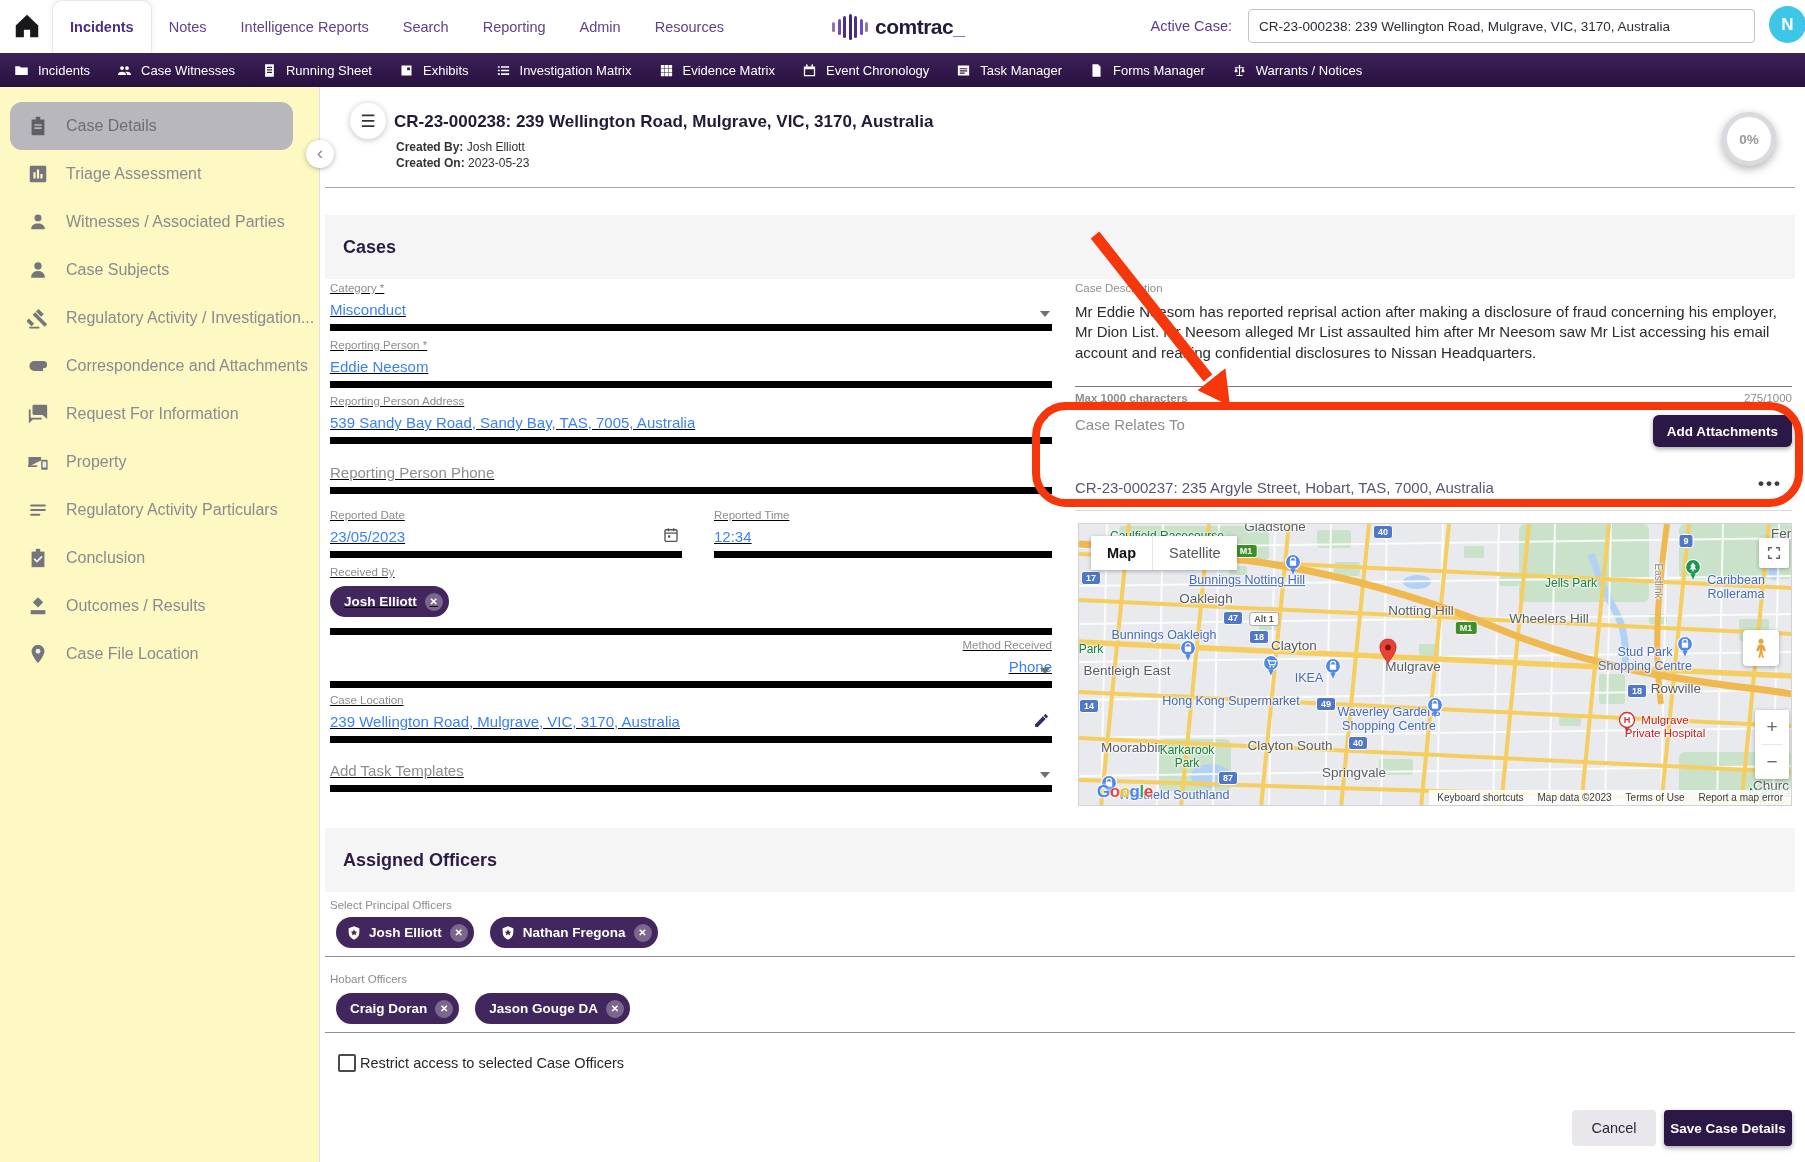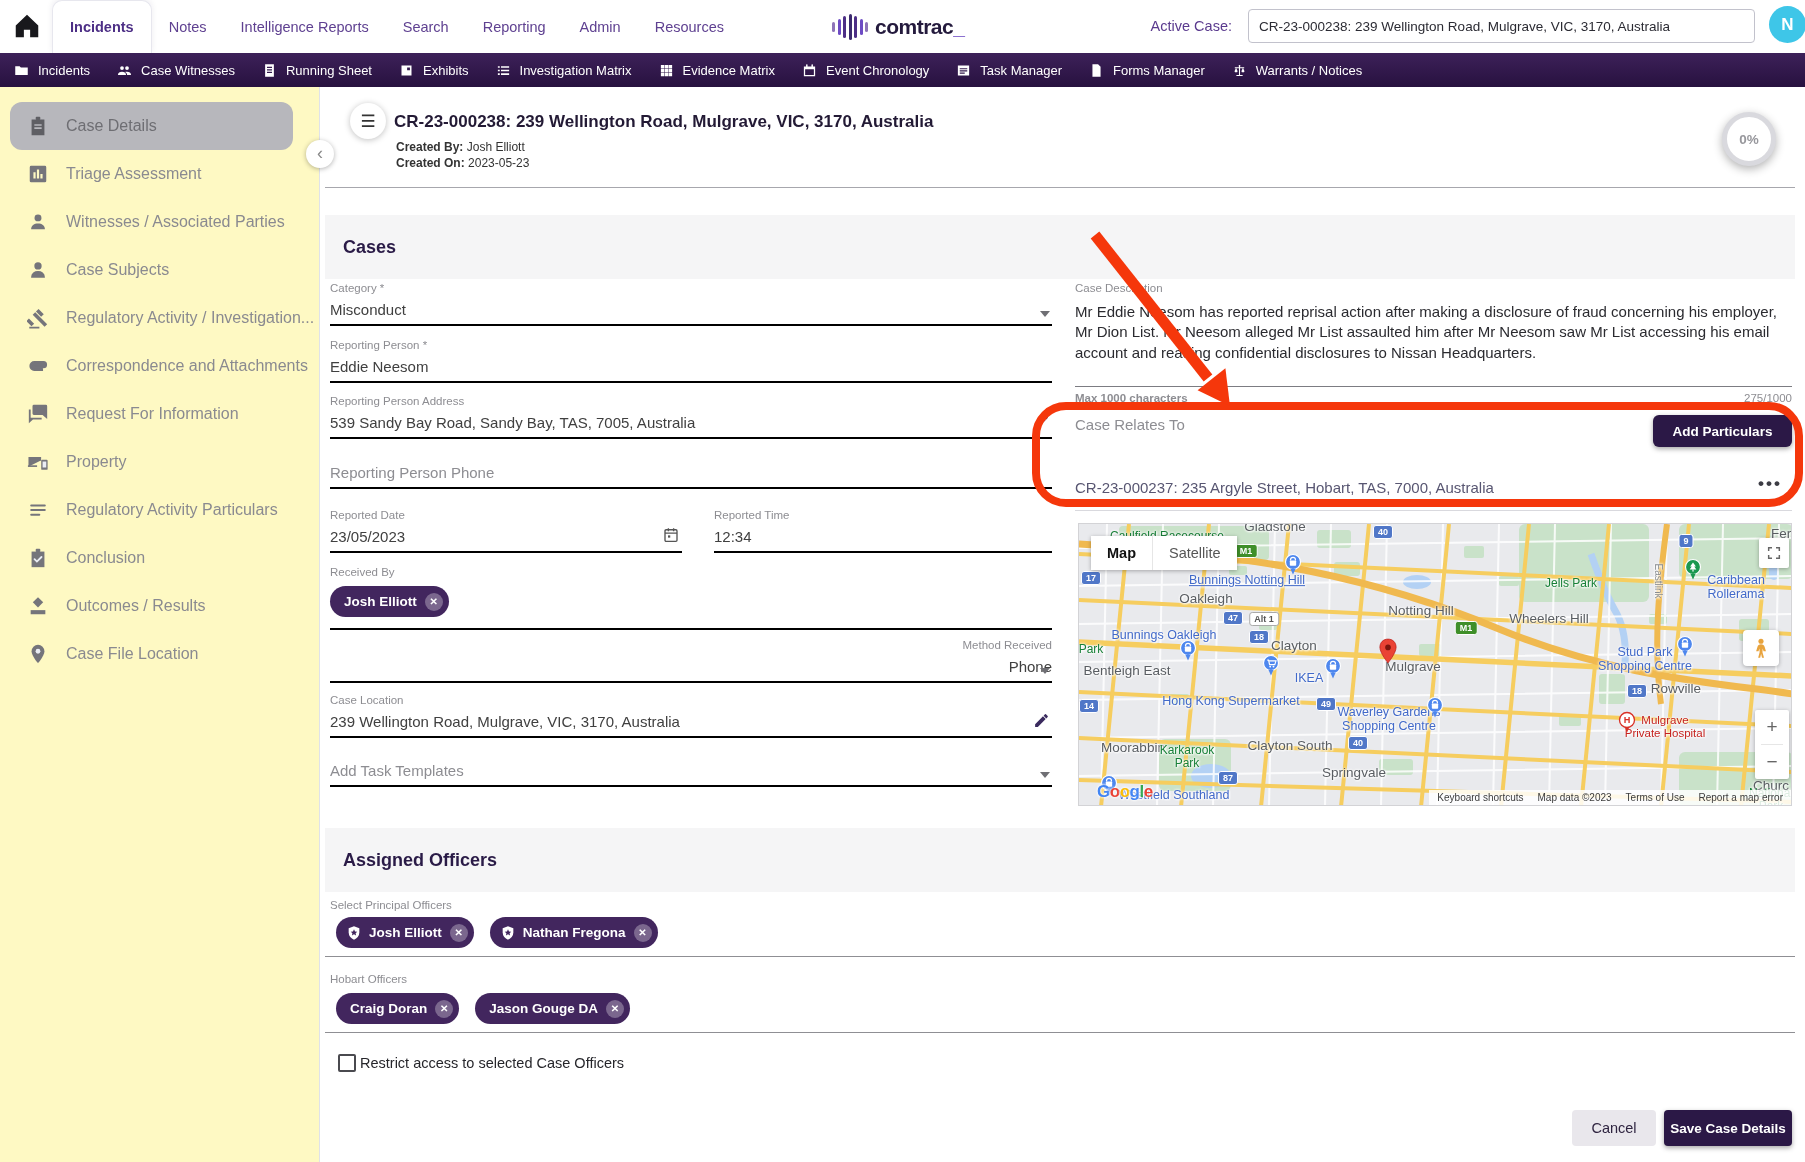--- a/index.html
+++ b/index.html
@@ -48,23 +48,23 @@
   #created-on{position:absolute;left:396px;top:156px;font-size:12px;color:#333;}
   #created-by b,#created-on b{font-weight:700;}
   #progress-ring{position:absolute;left:1722px;top:112px;width:54px;height:54px;border-radius:50%;border:5px solid #d9d9de;
     background:#fff;box-shadow:0 3px 10px rgba(0,0,0,.3);display:flex;align-items:center;justify-content:center;
     font-size:13.5px;font-weight:700;color:#97979c;}
   #content-topline{position:absolute;left:325px;top:187px;width:1470px;height:1px;background:#a7a7ad;}
   
   .band{position:absolute;left:325px;width:1470px;height:64px;background:#f5f5f6;display:flex;align-items:center;padding-left:18px;
     font-size:18px;font-weight:700;color:#2a1b47;}
   
-  .field{position:absolute;border-bottom:2px solid #000000;}
+  .field{position:absolute;border-bottom:7px solid #000000;text-decoration:underline;}
   .f-label{font-size:11.5px;color:#8d8d92;line-height:12px;}
-  .f-value{font-size:15px;color:#404040;line-height:18px;margin-top:7px;padding-bottom:5px;white-space:nowrap;}
+  .f-value{font-size:15px;color:#3b82f6;line-height:18px;margin-top:7px;padding-bottom:5px;white-space:nowrap;}
   .f-value.ph{color:#8d8d92;}
   .f-trail{position:absolute;right:2px;bottom:7px;}
   .caret{width:0;height:0;border-left:5px solid transparent;border-right:5px solid transparent;border-top:6px solid #6f6f74;}
   .pencil{width:17px;height:17px;color:#3a2a5e;}
   .pencil svg{width:17px;height:17px;fill:currentColor;}
   .calico{width:18px;height:18px;color:#555;}
   .calico svg{width:18px;height:18px;}
   .chip{display:inline-flex;align-items:center;height:31px;border-radius:16px;background:#42265e;color:#fff;
     font-size:13.5px;font-weight:700;padding:0 6px 0 14px;margin-right:16px;cursor:default;}
   .chip .shield{width:16px;height:16px;margin-right:7px;margin-left:-4px;}
@@ -424,21 +424,21 @@
     </div>
 </div>
 
 <div id="desc-block">
   <div class="f-label">Case Description</div>
   <div id="desc-text">Mr Eddie Neesom has reported reprisal action after making a disclosure of fraud concerning his employer, Mr Dion List. Mr Neesom alleged Mr List assaulted him after Mr Neesom saw Mr List accessing his email account and reading confidential disclosures to Nissan Headquarters.</div>
 </div>
 <div id="desc-helper">Max 1000 characters</div>
 <div id="desc-counter">275/1000</div>
 <div id="relates-label">Case Relates To</div>
-<button id="add-rel-btn">Add Particulars</button>
+<button id="add-rel-btn">Add Attachments</button>
 <div id="related-case">CR-23-000237: 235 Argyle Street, Hobart, TAS, 7000, Australia</div>
 <div id="related-dots">•••</div>
 <div id="related-line"></div>
 
 <div id="map">
   <svg class="roads" width="714" height="283" viewBox="0 0 714 283">
     <rect width="714" height="283" fill="#e9eaed"></rect>
     <g fill="#c9e2c9">
       <rect x="40" y="2" width="150" height="34" rx="4"></rect>
         <rect x="440" y="0" width="130" height="78" rx="6"></rect>

